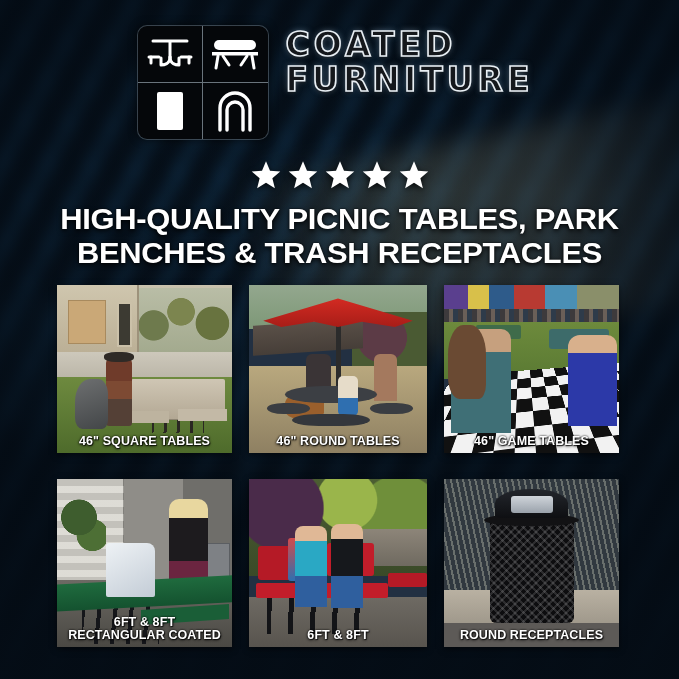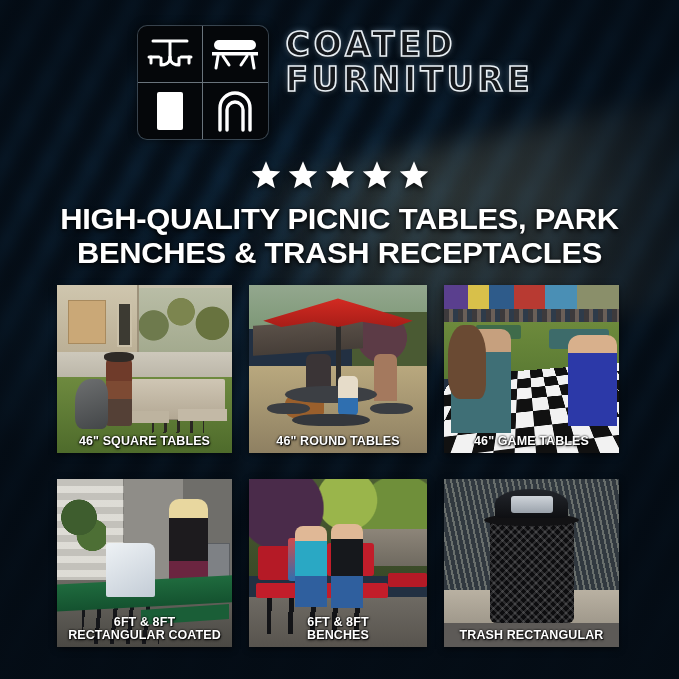--- a/index.html
+++ b/index.html
@@ -443,33 +443,32 @@
         <div class="obj bback2"></div>
         <div class="obj bseat2"></div>
         <div class="obj blegs"></div>
         <div class="obj bseat"></div>
         <div class="obj pack"></div>
         <div class="obj boy1"></div>
         <div class="obj boy2"></div>
       </div>
       <div class="cap">
         <span>6FT &amp; 8FT</span>
-        <span>BENCHES</span>
       </div>
     </div>
 
     <div class="tile t6">
       <div class="photo">
         <div class="band grass6"></div>
         <div class="band path"></div>
         <div class="band asph"></div>
         <div class="obj can"></div>
         <div class="obj rim"></div>
         <div class="obj dome"></div>
         <div class="obj slot"></div>
       </div>
       <div class="cap">
-        <span>TRASH RECTANGULAR</span>
+        <span>ROUND RECEPTACLES</span>
       </div>
     </div>
 
   </div>
 </div>
 
 </body></html>

